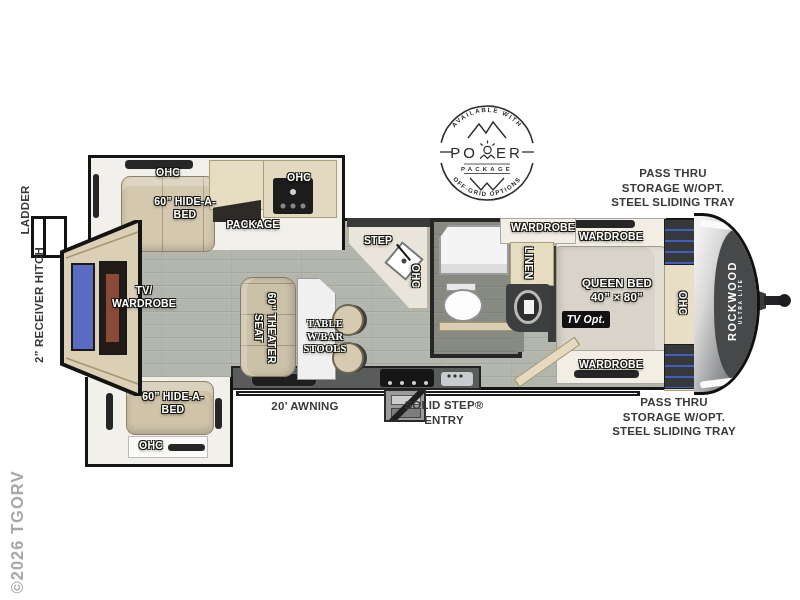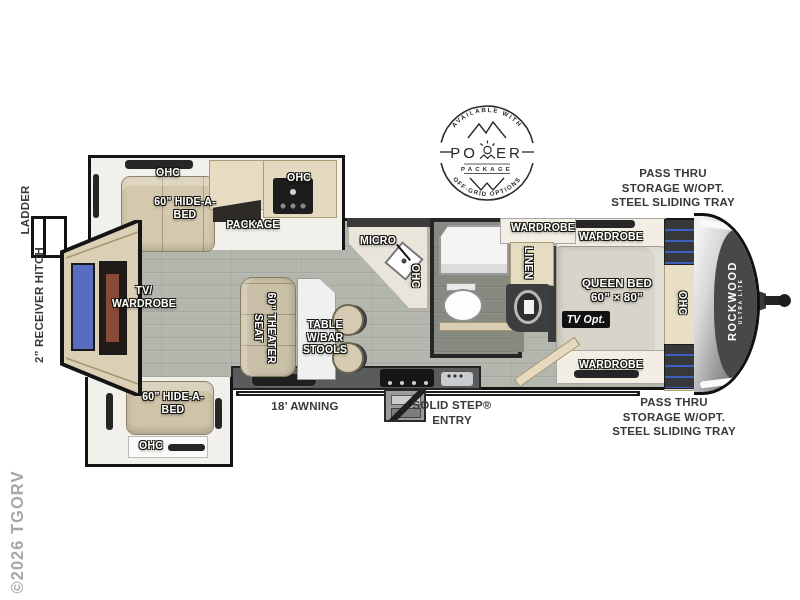--- a/index.html
+++ b/index.html
@@ -122,21 +122,21 @@
               box-shadow:inset 6px 0 0 rgba(255,255,255,.22), inset -3px 0 6px rgba(0,0,0,.15);"></div>
   <div class="lbl-w rotr" style="left:265px;top:328px;width:100px;white-space:pre-line;">60” THEATER
 SEAT</div>
 
   <div class="abs" style="left:297px;top:278px;width:37px;height:100px;background:#f0f0f1;border:1px solid #9a9a9a;z-index:8;
               clip-path:polygon(0 0,55% 0,100% 16%,100% 100%,0 100%);"></div>
   <div class="abs" style="left:332px;top:304px;width:28px;height:28px;background:#d6cbb2;border:2px solid #6f6652;border-radius:50%;z-index:8;
               box-shadow:4px 0 0 -1px #3e3e3e;"></div>
   <div class="abs" style="left:332px;top:342px;width:28px;height:28px;background:#d6cbb2;border:2px solid #6f6652;border-radius:50%;z-index:8;
               box-shadow:4px 0 0 -1px #3e3e3e;"></div>
-  <div class="lbl-w" style="left:296px;top:318px;width:58px;">TABLE
+  <div class="lbl-w" style="left:296px;top:318px;width:58px;font-family:Liberation Serif, serif;">TABLE
 W/BAR
 STOOLS</div>
 
   <div class="abs" style="left:231px;top:366px;width:250px;height:24px;background:#5a5c5c;border:2px solid #232323;box-sizing:border-box;z-index:7;">
     <div class="abs" style="left:18px;top:5px;width:64px;height:12px;background:#1f1f1f;border:1px solid #6a6a6a;border-radius:6px;"></div>
     <div class="abs" style="left:147px;top:1px;width:54px;height:18px;background:#161616;border-radius:3px;
                 background-image:radial-gradient(circle at 10px 14px,#cfcfcf 1.5px,transparent 2.5px),
                                  radial-gradient(circle at 22px 14px,#cfcfcf 1.5px,transparent 2.5px),
                                  radial-gradient(circle at 34px 14px,#cfcfcf 1.5px,transparent 2.5px),
                                  radial-gradient(circle at 46px 14px,#cfcfcf 1.5px,transparent 2.5px);"></div>
@@ -145,21 +145,21 @@
                                  radial-gradient(circle at 14px 4px,#333 1.2px,transparent 2px),
                                  radial-gradient(circle at 20px 4px,#333 1.2px,transparent 2px);"></div>
   </div>
 
   <div class="abs" style="left:347px;top:224px;width:82px;height:86px;background:#e9e5da;z-index:6;
               clip-path:polygon(0 0,100% 0,100% 100%,78% 100%,0 20%);
               box-shadow:inset 0 0 0 2px #b8b2a3;"></div>
   <div class="abs" style="left:347px;top:218px;width:85px;height:9px;background:#3a3a3a;z-index:6;"></div>
   <div class="abs" style="left:390px;top:247px;width:24px;height:24px;background:#fff;border:2px solid #777;z-index:7;
               transform:rotate(40deg);background-image:radial-gradient(circle at 12px 12px,#444 2px,transparent 3px);"></div>
-  <div class="lbl-w" style="left:348px;top:234px;width:60px;">MICRO</div>
+  <div class="lbl-w" style="left:348px;top:234px;width:60px;">STEP</div>
   <div class="abs" style="left:396px;top:245px;width:2px;height:21px;background:#151515;transform:rotate(-40deg);transform-origin:top left;z-index:7;"></div>
   <div class="lbl-w rotr" style="left:416px;top:276px;">OHC</div>
 
   <div class="abs" style="left:430px;top:218px;width:92px;height:140px;background:#878a81;border:4px solid #262626;box-sizing:border-box;z-index:9;
               background-image:repeating-linear-gradient(to bottom, rgba(255,255,255,.06) 0 1px, transparent 1px 12px, rgba(0,0,0,.08) 12px 13px);">
     <div class="abs" style="left:5px;top:3px;width:70px;height:50px;background:#f4f4f4;border:2px solid #9b9b9b;box-sizing:border-box;
                 clip-path:polygon(14% 0,86% 0,100% 28%,100% 100%,0 100%,0 28%);
                 box-shadow:inset 0 -9px 0 #dcdcdc;"></div>
     <div class="abs" style="left:12px;top:61px;width:28px;height:6px;background:#e8e8e8;border:1px solid #999;"></div>
     <div class="abs" style="left:9px;top:67px;width:36px;height:29px;background:#fdfdfd;border:2px solid #8f8f8f;border-radius:50%;"></div>
@@ -179,21 +179,21 @@
     </div>
   </div>
 
   <div class="abs" style="left:548px;top:246px;width:8px;height:96px;background:#3b3b3d;z-index:8;"></div>
   <div class="abs whitecab" style="left:556px;top:218px;width:108px;height:28px;z-index:7;"></div>
   <div class="abs winbar" style="left:570px;top:220px;width:65px;height:8px;z-index:8;"></div>
   <div class="lbl-w" style="left:566px;top:230px;width:90px;">WARDROBE</div>
   <div class="abs" style="left:556px;top:246px;width:116px;height:114px;background:#d8d4c9;border:1px solid #a09b8f;border-radius:4px 14px 14px 4px;z-index:7;
               box-shadow:inset -18px 0 0 rgba(255,255,255,.25), inset 3px 0 6px rgba(0,0,0,.12);"></div>
   <div class="lbl-w" style="left:561px;top:276px;width:112px;font-size:11.5px;line-height:14px;">QUEEN BED
-60” × 80”</div>
+40” × 80”</div>
   <div class="abs" style="left:562px;top:311px;width:48px;height:17px;background:#111;border-radius:2px;z-index:9;"></div>
   <div class="lbl-w" style="left:562px;top:313px;width:48px;font-style:italic;text-shadow:none;z-index:10;">TV Opt.</div>
   <div class="abs whitecab" style="left:556px;top:350px;width:108px;height:32px;z-index:7;"></div>
   <div class="lbl-w" style="left:566px;top:358px;width:90px;">WARDROBE</div>
   <div class="abs winbar" style="left:574px;top:370px;width:65px;height:8px;z-index:8;"></div>
   <div class="abs wood" style="left:664px;top:219px;width:38px;height:170px;background:#e8dfc6;z-index:7;"></div>
   <div class="abs dark-night" style="left:664px;top:219px;width:38px;height:46px;z-index:8;box-sizing:border-box;"></div>
   <div class="abs dark-night" style="left:664px;top:344px;width:38px;height:45px;z-index:8;box-sizing:border-box;"></div>
   <div class="lbl-w rotr" style="left:683px;top:303px;">OHC</div>
 
@@ -209,28 +209,28 @@
     <div style="font-size:4.5px;font-weight:700;letter-spacing:2px;line-height:6px;">ULTRA LITE</div>
   </div>
 
   <div class="abs" style="left:750px;top:288px;width:16px;height:26px;background:#3a3a3c;z-index:14;
               clip-path:polygon(0 0,100% 22%,100% 78%,0 100%);"></div>
   <div class="abs" style="left:764px;top:296px;width:16px;height:9px;background:#242426;z-index:14;"></div>
   <div class="abs" style="left:778px;top:294px;width:13px;height:13px;background:#1d1d1f;border-radius:50%;z-index:14;"></div>
 
   <div class="abs" style="left:236px;top:391px;width:404px;height:5px;border:2px solid #1c1c1c;border-left-width:3px;border-right-width:3px;
               box-sizing:border-box;background:#fff;z-index:5;"></div>
-  <div class="lbl-d" style="left:255px;top:399px;width:100px;">18’ AWNING</div>
+  <div class="lbl-d" style="left:255px;top:399px;width:100px;">20’ AWNING</div>
 
   <div class="abs" style="left:384px;top:389px;width:42px;height:33px;background:#9b9b9b;border:2px solid #2a2a2a;box-sizing:border-box;z-index:6;overflow:hidden;">
     <div class="abs" style="left:5px;top:4px;width:28px;height:8px;background:#cdcdcd;border:1px solid #555;"></div>
     <div class="abs" style="left:5px;top:17px;width:28px;height:8px;background:#7d7d7d;border:1px solid #444;"></div>
     <div class="abs" style="left:17px;top:-8px;width:6px;height:48px;background:#1f1f1f;transform:rotate(45deg);"></div>
   </div>
-  <div class="lbl-d" style="left:394px;top:398px;width:116px;">SOLID STEP®
+  <div class="lbl-d" style="left:386px;top:398px;width:116px;">SOLID STEP®
 ENTRY</div>
 
   <div class="lbl-d" style="left:598px;top:166px;width:150px;">PASS THRU
 STORAGE W/OPT.
 STEEL SLIDING TRAY</div>
   <div class="lbl-d" style="left:599px;top:395px;width:150px;">PASS THRU
 STORAGE W/OPT.
 STEEL SLIDING TRAY</div>
 
 </div>

